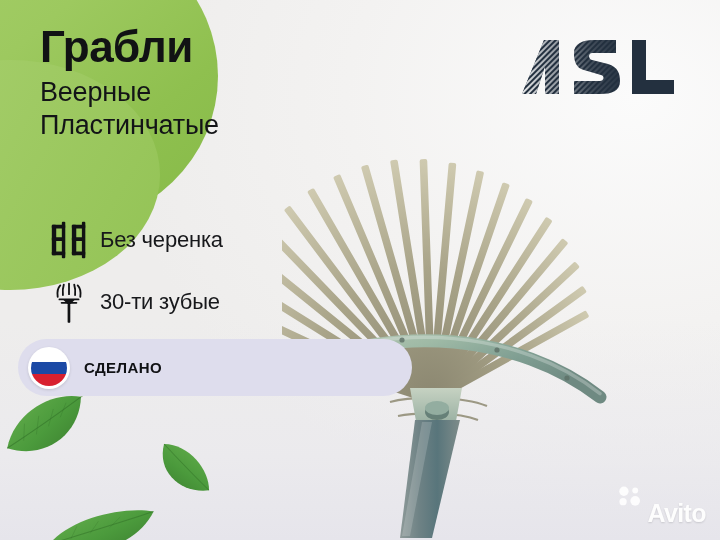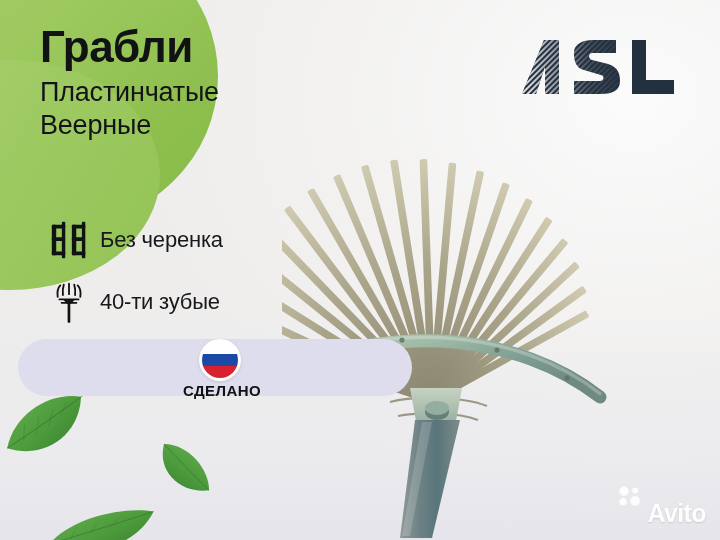--- a/index.html
+++ b/index.html
@@ -74,21 +74,21 @@
     white-space:nowrap;
     text-align:center;
   }
 
   
   .pill{
     position:absolute; left:18px; top:339px; z-index:6;
     width:394px; height:57px;
     background:#dedded;
     border-radius:29px;
-    display:flex; align-items:center;flex-direction:column;
+    display:flex; align-items:center;
   }
   .flagwrap{
     width:42px; height:42px; margin-left:10px; flex:0 0 auto;
     border-radius:50%; background:#ffffff;
     display:flex; align-items:center; justify-content:center;
     box-shadow:0 1px 3px rgba(0,0,0,0.13);
   }
   .flag{
     width:36px; height:36px; border-radius:50%; overflow:hidden;
     display:flex; flex-direction:column;
@@ -122,22 +122,22 @@
 <body>
 
 <div id="ad">
 
   <div class="blob"></div>
   <div class="blob2"></div>
 
   <div class="headline">
     <div class="title">Грабли</div>
     <div class="subtitle">
+      <div>Веерные</div>
       <div>Пластинчатые</div>
-      <div>Веерные</div>
     </div>
   </div>
 
   <div class="logo">
     <svg viewBox="0 0 160 66" width="160" height="66">
       <defs>
         <pattern id="stripes" width="4" height="4" patternUnits="userSpaceOnUse" patternTransform="rotate(45)">
           <rect width="4" height="4" fill="#23303f"></rect>
           <rect width="2" height="4" fill="#ffffff" opacity="0.92"></rect>
         </pattern>
@@ -202,21 +202,21 @@
             <path d="M23 17 L23 5"></path>
             <path d="M30 18 C30.5 12 30 9 29 6"></path>
             <path d="M36 20 C37 13 35 9 33 7"></path>
             <path d="M12 23 L34 23"></path>
             <path d="M14.5 27 L31.5 27"></path>
           </g>
           <path d="M16 23 L23 30 L30 23 Z" fill="#111214"></path>
           <rect x="21.4" y="28" width="3.1" height="22" rx="1.4" fill="#111214"></rect>
         </svg>
       </div>
-      <div class="flabel">40-ти зубые</div>
+      <div class="flabel">30-ти зубые</div>
     </div>
 
   </div>
 
   <div class="pill">
     <div class="flagwrap">
       <div class="flag">
         <i class="fw"></i>
         <i class="fb"></i>
         <i class="fr"></i>

